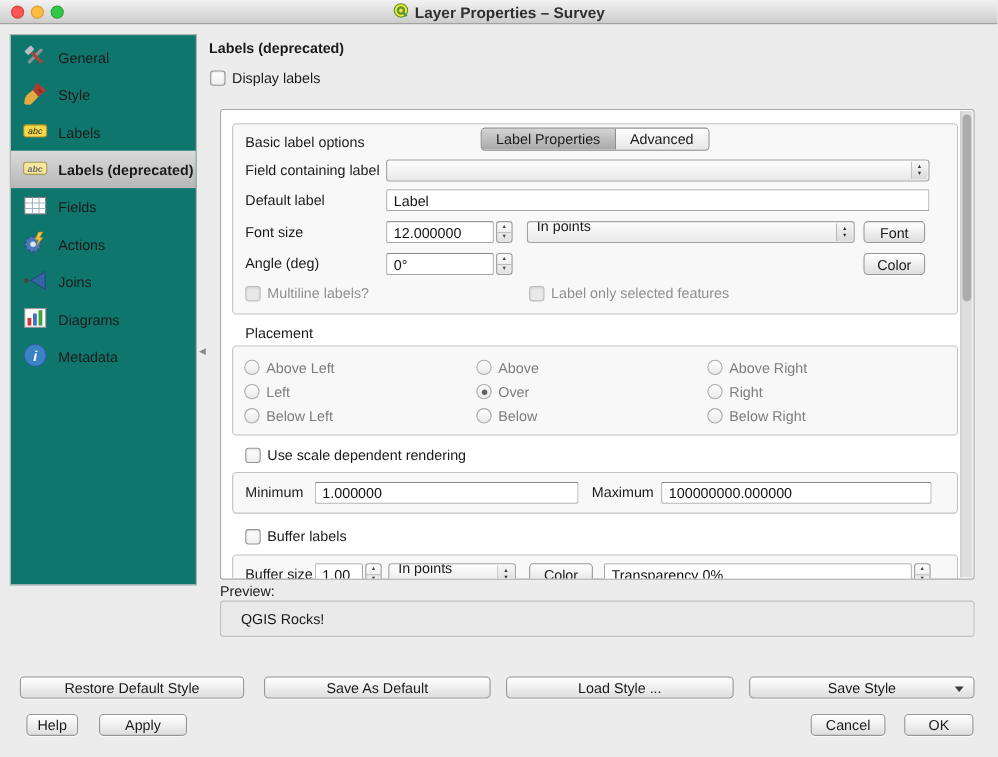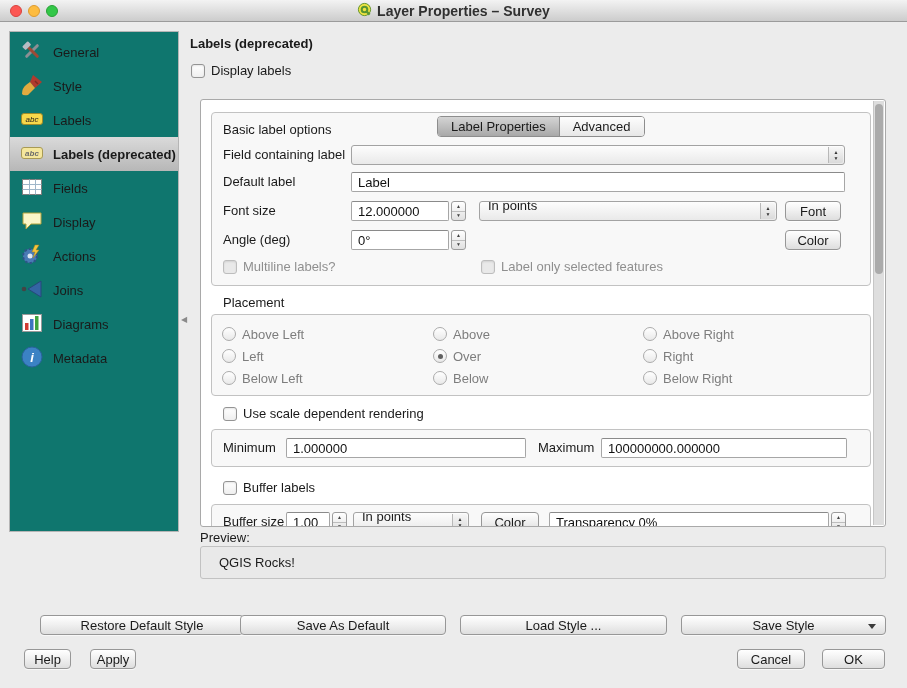--- a/index.html
+++ b/index.html
@@ -121,26 +121,20 @@
     </div>
     <div class="side-item">
       <span><svg viewBox="0 0 24 24">
             <rect x="2.5" y="4.5" width="19" height="15" fill="#ffffff" stroke="#7d7d7d"></rect>
             <path d="M2.5 9.5h19M2.5 14.5h19M9.5 4.5v15M15.5 4.5v15" stroke="#9fb6c9" fill="none"></path>
           </svg></span>
       <span>Fields</span>
     </div>
     <div class="side-item">
       <span><svg viewBox="0 0 24 24">
-            <path d="M3 4h18v11H11l-5 5v-5H3z" fill="#fbf6c8" stroke="#b3a43c"></path>
-          </svg></span>
-      <span>Display</span>
-    </div>
-    <div class="side-item">
-      <span><svg viewBox="0 0 24 24">
             <circle cx="10" cy="13" r="7" fill="#4a7ab5" stroke="#2d5587" stroke-width="2" stroke-dasharray="2.5 2"></circle>
             <circle cx="10" cy="13" r="2.5" fill="#dce6f2"></circle>
             <path d="M15 2l-3 7h3l-2 6 6-8h-3l3-5z" fill="#f5c53c" stroke="#a8861d" stroke-width="0.5"></path>
           </svg></span>
       <span>Actions</span>
     </div>
     <div class="side-item">
       <span><svg viewBox="0 0 24 24">
             <circle cx="4" cy="12" r="2.3" fill="#444444"></circle>
             <path d="M8 12L21 4v16z" fill="#3465a4" stroke="#26497a"></path>
@@ -304,26 +298,26 @@
     <div class="scrolltrack">
       <div class="scrollthumb"></div>
     </div>
   </div>
 
   <div class="preview-label">Preview:</div>
   <div class="preview-box">
     <span>QGIS Rocks!</span>
   </div>
 
-  <div class="btn" style="left:40px;top:615px;width:204px;text-align:right;">Restore Default Style</div>
+  <div class="btn" style="left:18px;top:615px;width:204px;text-align:right;">Restore Default Style</div>
   <div class="btn" style="left:240px;top:615px;width:206px;">Save As Default</div>
   <div class="btn" style="left:460px;top:615px;width:207px;">Load Style ...</div>
   <div class="btn" style="left:681px;top:615px;width:205px;">
     <span>Save Style</span>
     <span class="menu-arrow"></span>
   </div>
 
   <div class="btn" style="left:24px;top:649px;width:47px;">Help</div>
-  <div class="btn" style="left:90px;top:649px;width:46px;">Apply</div>
+  <div class="btn" style="left:90px;top:649px;width:80px;">Apply</div>
   <div class="btn" style="left:737px;top:649px;width:68px;">Cancel</div>
   <div class="btn" style="left:822px;top:649px;width:63px;">OK</div>
 
 </div>
 
 </body></html>

